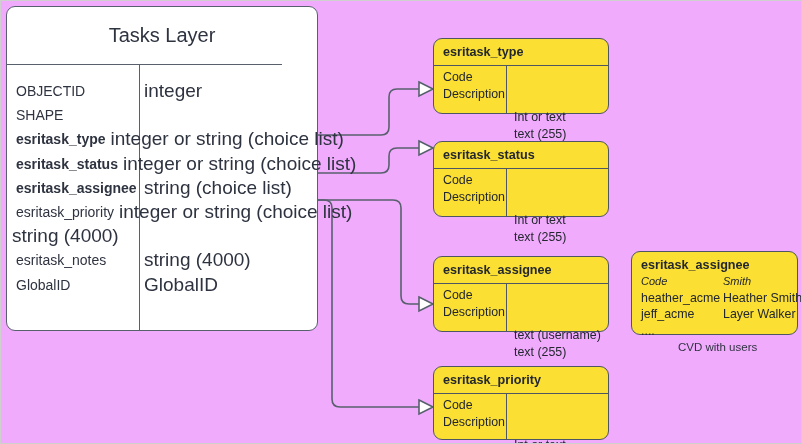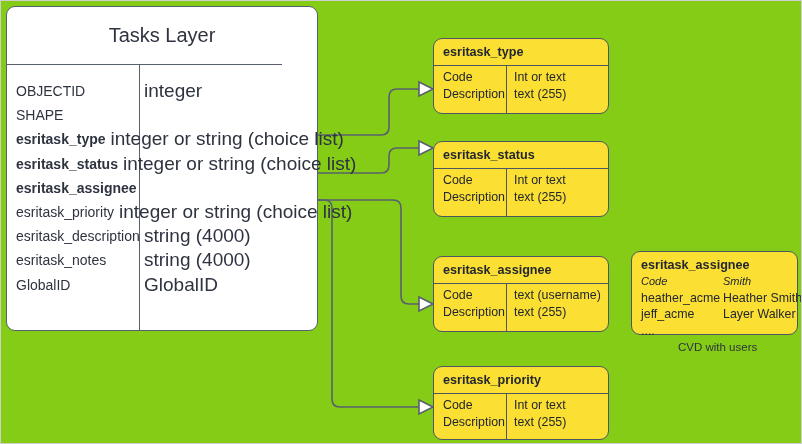--- a/index.html
+++ b/index.html
@@ -4,21 +4,21 @@
 <style>
   html, body {
     margin: 0;
     padding: 0;
     background: #ffffff;
   }
   #canvas {
     position: relative;
     width: 802px;
     height: 444px;
-    background: #84cc16;
+    background: #f0abfc;
     border: 1px solid #cfcfcf;
     box-sizing: border-box;
     overflow: hidden;
     font-family: "Liberation Sans", sans-serif;
     color: #2e3340;
   }
 
   
   .entity {
     position: absolute;
@@ -132,21 +132,21 @@
     display: flex;
   }
   .lut-body .lcol {
     box-sizing: border-box;
     font-size: 12.4px;
     color: #23272f;
     line-height: 17px;
     white-space: nowrap;
   }
   .lut-body .lcol.left  { padding-left: 9px; }
-  .lut-body .lcol.right { padding-left: 8px; }
+  .lut-body .lcol.right { padding-left: 8px; margin-top: 40px; }
 
   
   .cvd {
     position: absolute;
     background: #fbdf33;
     border: 1.6px solid #4e5663;
     border-radius: 9px;
     box-sizing: border-box;
     padding: 5px 9px 6px 9px;
     z-index: 4;
@@ -226,27 +226,27 @@
       <div class="erow bold">
         <div class="fname">esritask_type</div>
         <div class="ftype">integer or string (choice list)</div>
       </div>
       <div class="erow bold">
         <div class="fname">esritask_status</div>
         <div class="ftype">integer or string (choice list)</div>
       </div>
       <div class="erow bold">
         <div class="fname">esritask_assignee</div>
+        <div class="ftype">string (choice list)</div>
       </div>
       <div class="erow">
         <div class="fname">esritask_priority</div>
         <div class="ftype">integer or string (choice list)</div>
       </div>
       <div class="erow">
-        <div class="fname">esritask_description</div>
         <div class="ftype">string (4000)</div>
       </div>
       <div class="erow">
         <div class="fname">esritask_notes</div>
         <div class="ftype">string (4000)</div>
       </div>
       <div class="erow">
         <div class="fname">GlobalID</div>
         <div class="ftype">GlobalID</div>
       </div>

